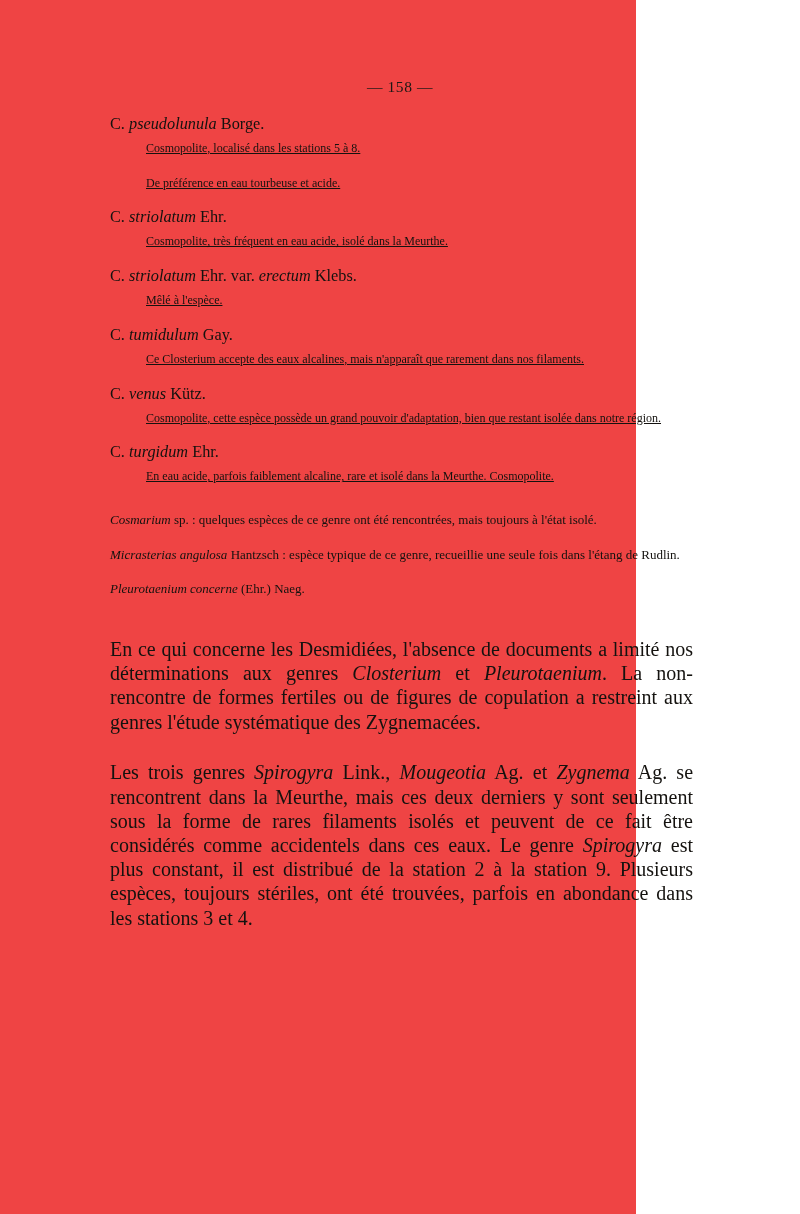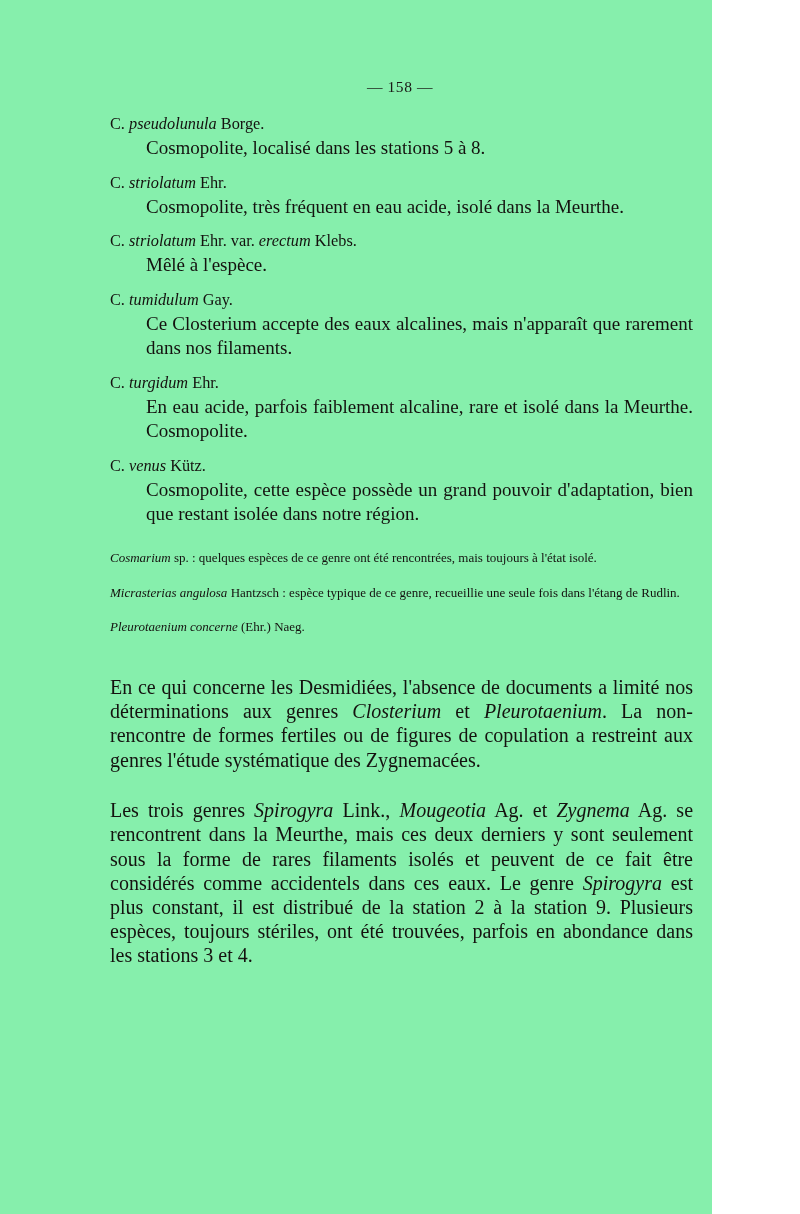--- a/index.html
+++ b/index.html
@@ -14,23 +14,23 @@
     position: relative;
     font-family: "Liberation Serif", "DejaVu Serif", serif;
     color: #14120f;
     overflow: hidden;
   }
 
   .page {
     position: absolute;
     left: 0;
     top: 0;
-    width: 712px;
+    width: 636px;
     height: 1214px;
-    background: #86efac;
+    background: #ef4444;
   }
 
   
   .folio {
     position: absolute;
     top: 78px;
     left: 0;
     width: 800px;
     text-align: center;
     font-size: 15.5px;
@@ -51,26 +51,27 @@
   }
 
   .species-name {
     font-size: 16.3px;
     line-height: 24px;
     text-indent: 0;
     white-space: nowrap;
   }
 
   .species-desc {
-    font-size: 19px;
+    font-size: 12px;
     line-height: 24.2px;
     text-align: justify;
     text-align-last: left;
     padding-left: 36px;
     hyphens: none;
+    text-decoration: underline;
   }
 
   
   .entry-hanging {
     font-size: 13px;
     line-height: 24.2px;
     text-align: justify;
     text-align-last: left;
     padding-left: 36px;
     text-indent: -36px;
@@ -98,40 +99,41 @@
   <div class="folio">—  158  —</div>
 
   <div class="column">
 
     <div>
       <div class="entry">
         <div class="species-name"><span>C. </span><i>pseudolunula</i><span> Borge.</span></div>
         <div class="species-desc">Cosmopolite, localisé dans les stations 5 à 8.</div>
       </div>
       <div class="entry">
+        <div class="species-desc">De préférence en eau tourbeuse et acide.</div>
       </div>
       <div class="entry">
         <div class="species-name"><span>C. </span><i>striolatum</i><span> Ehr.</span></div>
         <div class="species-desc">Cosmopolite, très fréquent en eau acide, isolé dans la Meurthe.</div>
       </div>
       <div class="entry">
         <div class="species-name"><span>C. </span><i>striolatum</i><span> Ehr. var. </span><i>erectum</i><span> Klebs.</span></div>
         <div class="species-desc">Mêlé à l'espèce.</div>
       </div>
       <div class="entry">
         <div class="species-name"><span>C. </span><i>tumidulum</i><span> Gay.</span></div>
         <div class="species-desc">Ce Closterium accepte des eaux alcalines, mais n'apparaît que rarement dans nos filaments.</div>
       </div>
       <div class="entry">
+        <div class="species-name"><span>C. </span><i>venus</i><span> Kütz.</span></div>
+        <div class="species-desc">Cosmopolite, cette espèce possède un grand pouvoir d'adaptation, bien que restant isolée dans notre région.</div>
+      </div>
+      <div class="entry">
         <div class="species-name"><span>C. </span><i>turgidum</i><span> Ehr.</span></div>
         <div class="species-desc">En eau acide, parfois faiblement alcaline, rare et isolé dans la Meurthe. Cosmopolite.</div>
-      </div>
-      <div class="entry">
-        <div class="species-name"><span>C. </span><i>venus</i><span> Kütz.</span></div>
-        <div class="species-desc">Cosmopolite, cette espèce possède un grand pouvoir d'adaptation, bien que restant isolée dans notre région.</div>
       </div>
     </div>
 
     <div class="gap-small"></div>
 
     <div>
       <div class="entry-hanging"><i>Cosmarium</i> sp. : quelques espèces de ce genre ont été rencontrées, mais toujours à l'état isolé.</div>
       <div class="entry-hanging"><i>Micrasterias angulosa</i> Hantzsch : espèce typique de ce genre, recueillie une seule fois dans l'étang de Rudlin.</div>
       <div class="entry-hanging"><i>Pleurotaenium concerne</i> (Ehr.) Naeg.</div>
     </div>

